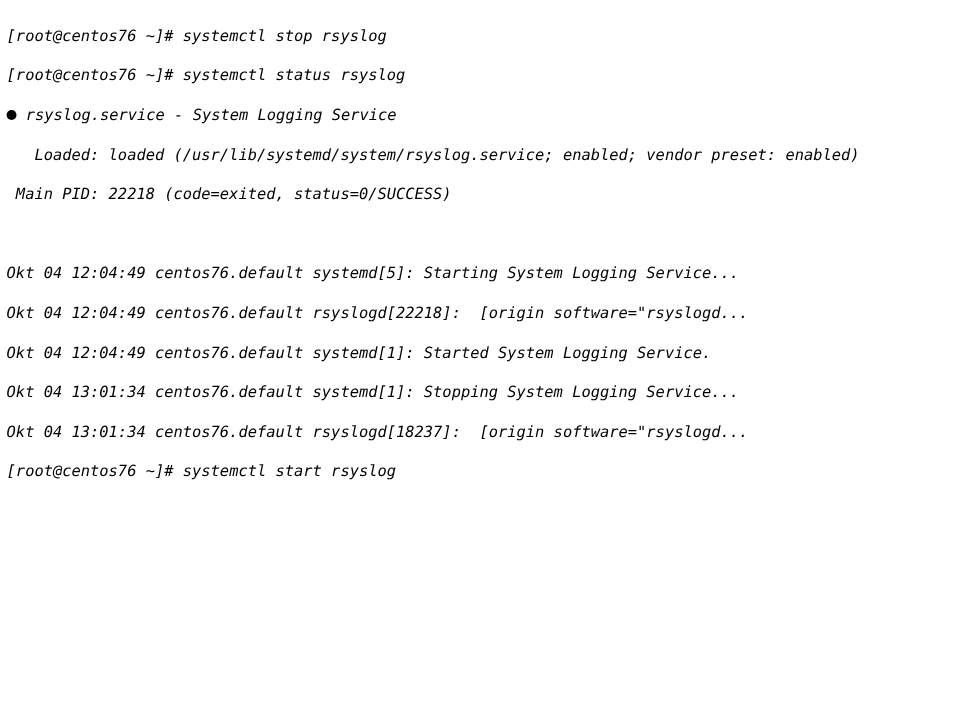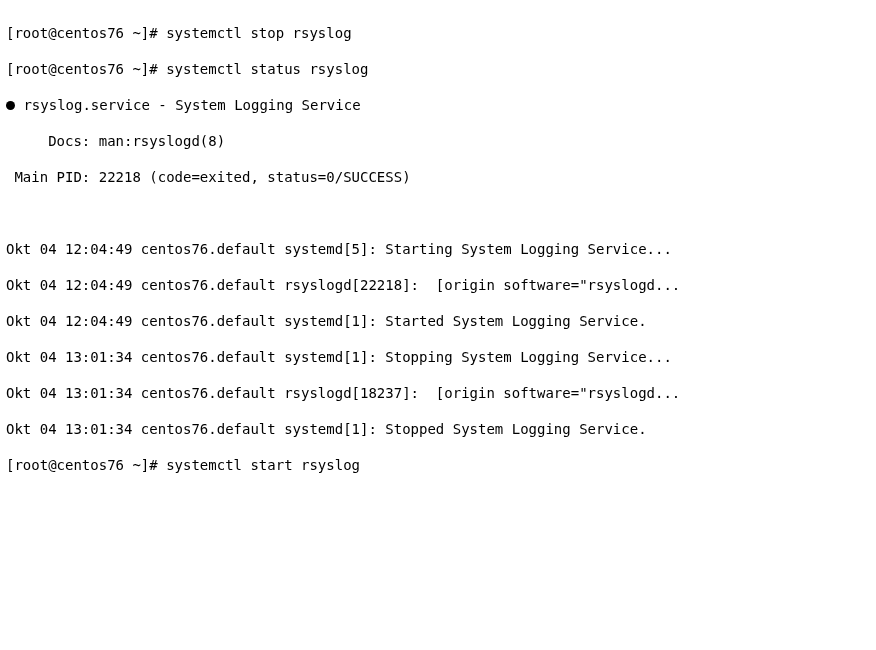--- a/index.html
+++ b/index.html
@@ -11,47 +11,47 @@
     line-height: 18px;
     color: #000000;
     width: 876px;
   }
   .terminal {
     padding: 6px 6px 6px 6px;
     white-space: pre;
   }
   .line {
     min-height: 18px;
+    font-style: italic;
   }
   .dot-black::before {
     content: "";
     display: inline-block;
     width: 9px; height: 9px;
     background: #000;
     border-radius: 50%;
     margin-right: 0px;
     vertical-align: 0px;
   }
 </style>
 </head>
 <body>
 
 <div class="terminal">
 <div class="line"><span>[root@centos76 ~]# </span><span>systemctl stop rsyslog</span></div>
 <div class="line"><span>[root@centos76 ~]# </span><span>systemctl status rsyslog</span></div>
 <div class="line"><span class="dot-black"></span><span> rsyslog.service - System Logging Service</span></div>
-<div class="line">     Docs: man:rsyslogd(8)</div>
+<div class="line">   Loaded: loaded (/usr/lib/systemd/system/rsyslog.service; enabled; vendor preset: enabled)</div>
 <div class="line"> Main PID: 22218 (code=exited, status=0/SUCCESS)</div>
 <div class="line"> </div>
 <div class="line">Okt 04 12:04:49 centos76.default systemd[5]: Starting System Logging Service...</div>
 <div class="line">Okt 04 12:04:49 centos76.default rsyslogd[22218]:  [origin software="rsyslogd...</div>
 <div class="line">Okt 04 12:04:49 centos76.default systemd[1]: Started System Logging Service.</div>
 <div class="line">Okt 04 13:01:34 centos76.default systemd[1]: Stopping System Logging Service...</div>
 <div class="line">Okt 04 13:01:34 centos76.default rsyslogd[18237]:  [origin software="rsyslogd...</div>
-<div class="line">Okt 04 13:01:34 centos76.default systemd[1]: Stopped System Logging Service.</div>
 <div class="line"><span>[root@centos76 ~]# </span><span>systemctl start rsyslog</span></div>
 
 
 
 
 
 
 
 
 

